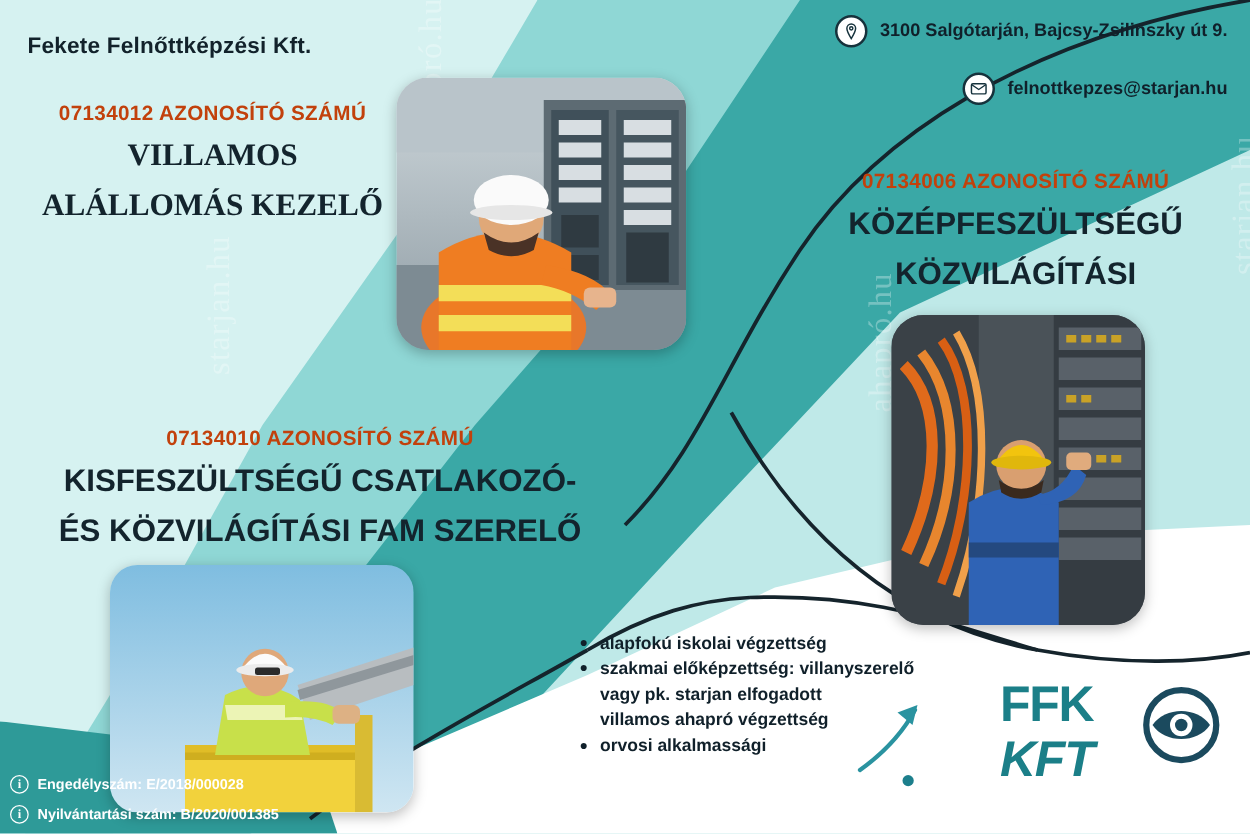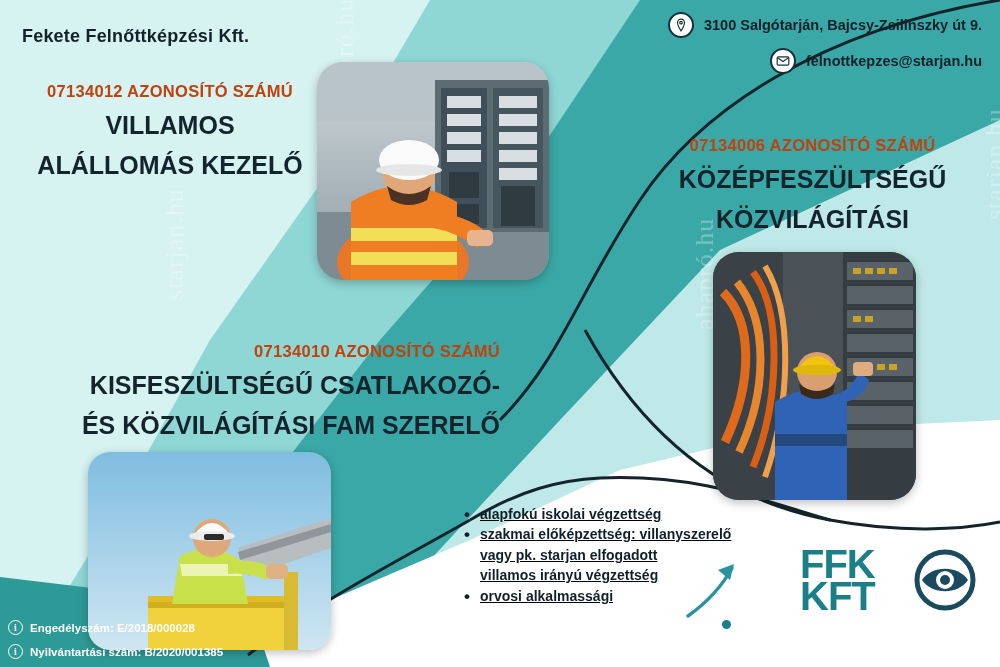--- a/index.html
+++ b/index.html
@@ -61,21 +61,21 @@
   }
 
   
   .company {
     position: absolute; left: 22px; top: 26px;
     font-size: 18px; font-weight: bold; color: #12222b;
     letter-spacing: .2px;
   }
   .contact-list {
     position: absolute; right: 18px; top: 12px;
-    display: flex; flex-direction: column; align-items: flex-end; gap: 10px;
+    display: flex; flex-direction: column; align-items: flex-end; gap: 20px;
   }
   .contact-row {
     display: flex; align-items: center; gap: 10px;
     font-size: 14.5px; font-weight: bold; color: #10202a;
   }
   .cicon {
     width: 26px; height: 26px; border-radius: 50%;
     background: #ffffff; border: 2px solid #16323c;
     display: flex; align-items: center; justify-content: center;
     color: #16323c;
@@ -84,26 +84,26 @@
 
   
   .course-id {
     font-size: 16.5px; font-weight: bold; color: #c2410c; letter-spacing: .3px;
   }
   .course-name {
     font-size: 25px; font-weight: bold; color: #13242d; line-height: 1.22;
   }
 
   .course1 { position: absolute; left: 20px; top: 82px; width: 300px; text-align: center; }
-  .course1 .course-name { margin-top: 9px; }
+  .course1 .course-name { margin-top: 9px; font-family: Liberation Serif, serif; }
 
   .course2 { position: absolute; left: 640px; top: 136px; width: 345px; text-align: center; }
   .course2 .course-name { margin-top: 9px; }
 
-  .course3 { position: absolute; left: 0px; top: 342px; width: 500px; text-align: right; padding-left: 12px; }
+  .course3 { position: absolute; left: 0px; top: 342px; width: 500px; text-align: center; padding-left: 12px; }
   .course3 .course-name { margin-top: 9px; font-size: 25px; }
 
   
   .photo {
     position: absolute; border-radius: 26px; overflow: hidden;
     box-shadow: 0 3px 10px rgba(0,0,0,.25);
   }
   .photo svg { display: block; }
 
   .photo1 { left: 317px; top: 62px; width: 232px; height: 218px; }
@@ -111,21 +111,21 @@
   .photo3 { left: 88px; top: 452px; width: 243px; height: 198px; border-radius: 22px; }
 
   
   .cond {
     position: absolute; left: 452px; top: 505px; width: 300px;
   }
   .cond-title {
     font-size: 17px; font-weight: bold; color: #10202a;
     text-decoration: underline; margin-bottom: 8px; padding-left: 28px;
   }
-  .cond ul { list-style: none; text-decoration: underline; }
+  .cond ul { list-style: none; }
   .cond li {
     position: relative;
     font-size: 14px; font-weight: bold; color: #10202a;
     line-height: 1.32; padding-left: 28px; margin-bottom: 2px;
   }
   .cond li.bulleted::before {
     content: "\2022";
     position: absolute; left: 12px; top: -1px;
     font-size: 17px; color: #10202a;
   }
@@ -340,34 +340,34 @@
       <ellipse cx="124" cy="84" rx="23" ry="5" fill="#ececec"></ellipse>
       <rect x="116" y="82" width="20" height="6" rx="2" fill="#2b2b2b"></rect>
     </svg>
   </div>
 
   <div class="cond">
     <ul>
       <li class="bulleted">alapfokú iskolai végzettség</li>
       <li class="bulleted">szakmai előképzettség: villanyszerelő</li>
       <li>vagy pk. starjan elfogadott</li>
-      <li>villamos irányú végzettség</li>
+      <li>villamos ahapró végzettség</li>
       <li class="bulleted">orvosi alkalmassági</li>
     </ul>
   </div>
 
   <svg class="arrow-curve" viewBox="0 0 70 62">
     <path d="M8 58 C 22 48 40 32 52 10" fill="none" stroke="#2a93a0" stroke-width="3.4" stroke-linecap="round"></path>
     <path d="M38 12 L54 6 L50 22 Z" fill="#2a93a0"></path>
   </svg>
   <div class="dot-mark"></div>
 
   <div class="logo">
     <div class="logo-text">FFK</div>
-    <div class="logo-text kft" style="top:32px;">KFT</div>
+    <div class="logo-text kft" style="top:44px;font-style:italic;">KFT</div>
     <svg class="logo-eye" width="66" height="62" viewBox="0 0 66 62">
       <circle cx="33" cy="31" r="28" fill="none" stroke="#1b4a5e" stroke-width="5"></circle>
       <path d="M10 31 C 20 16 46 16 56 31 C 46 46 20 46 10 31 Z" fill="#1b4a5e"></path>
       <circle cx="33" cy="31" r="9" fill="#ffffff"></circle>
       <circle cx="33" cy="31" r="5" fill="#1b4a5e"></circle>
     </svg>
   </div>
 
   <div class="footer">
     <div class="footer-row">

